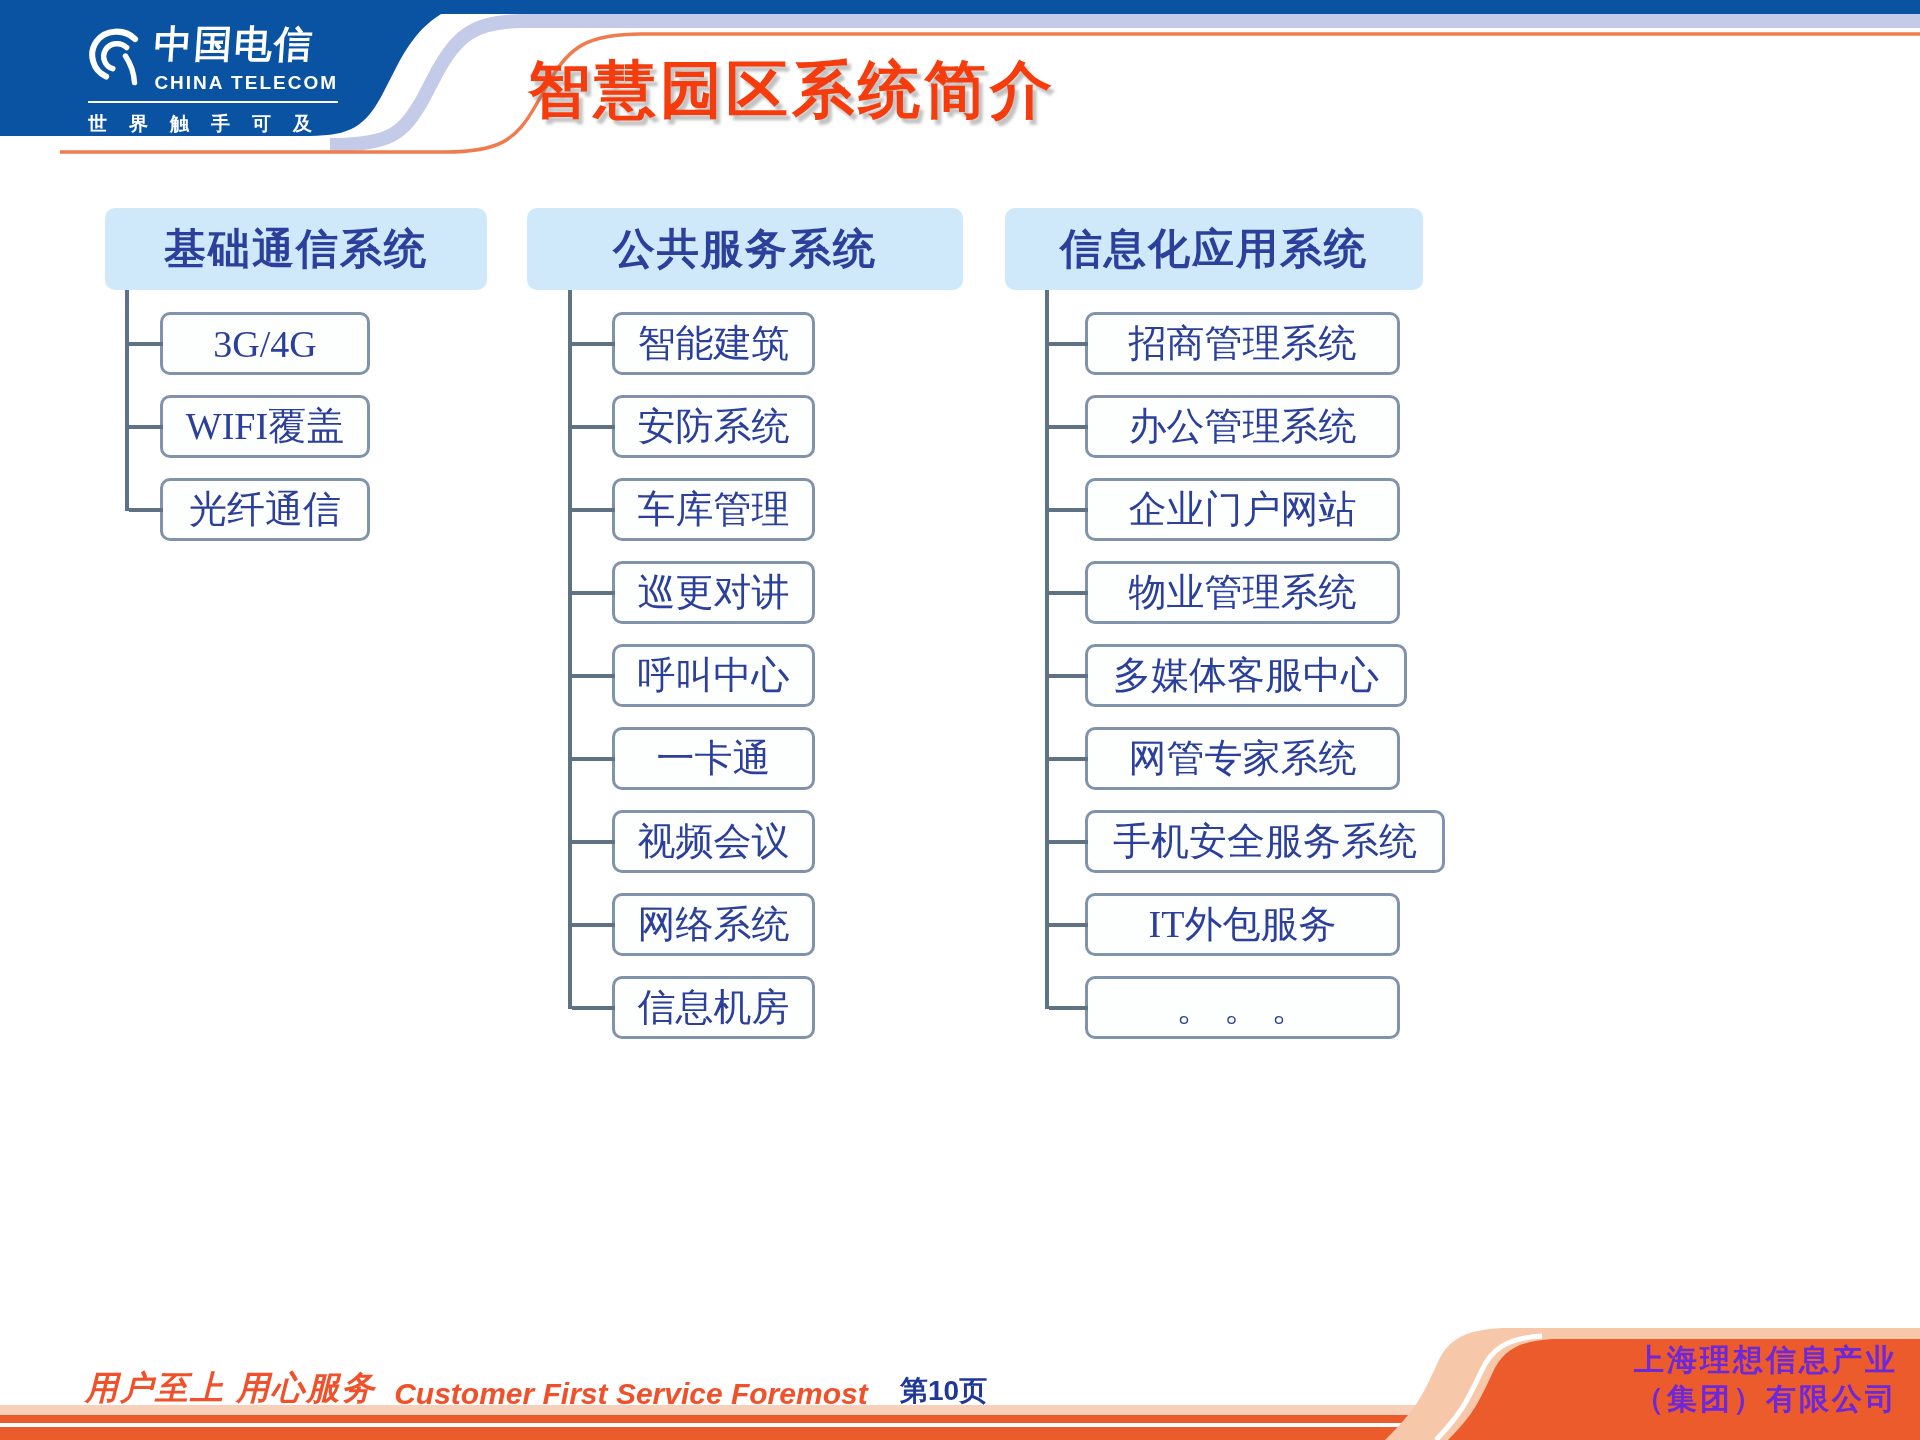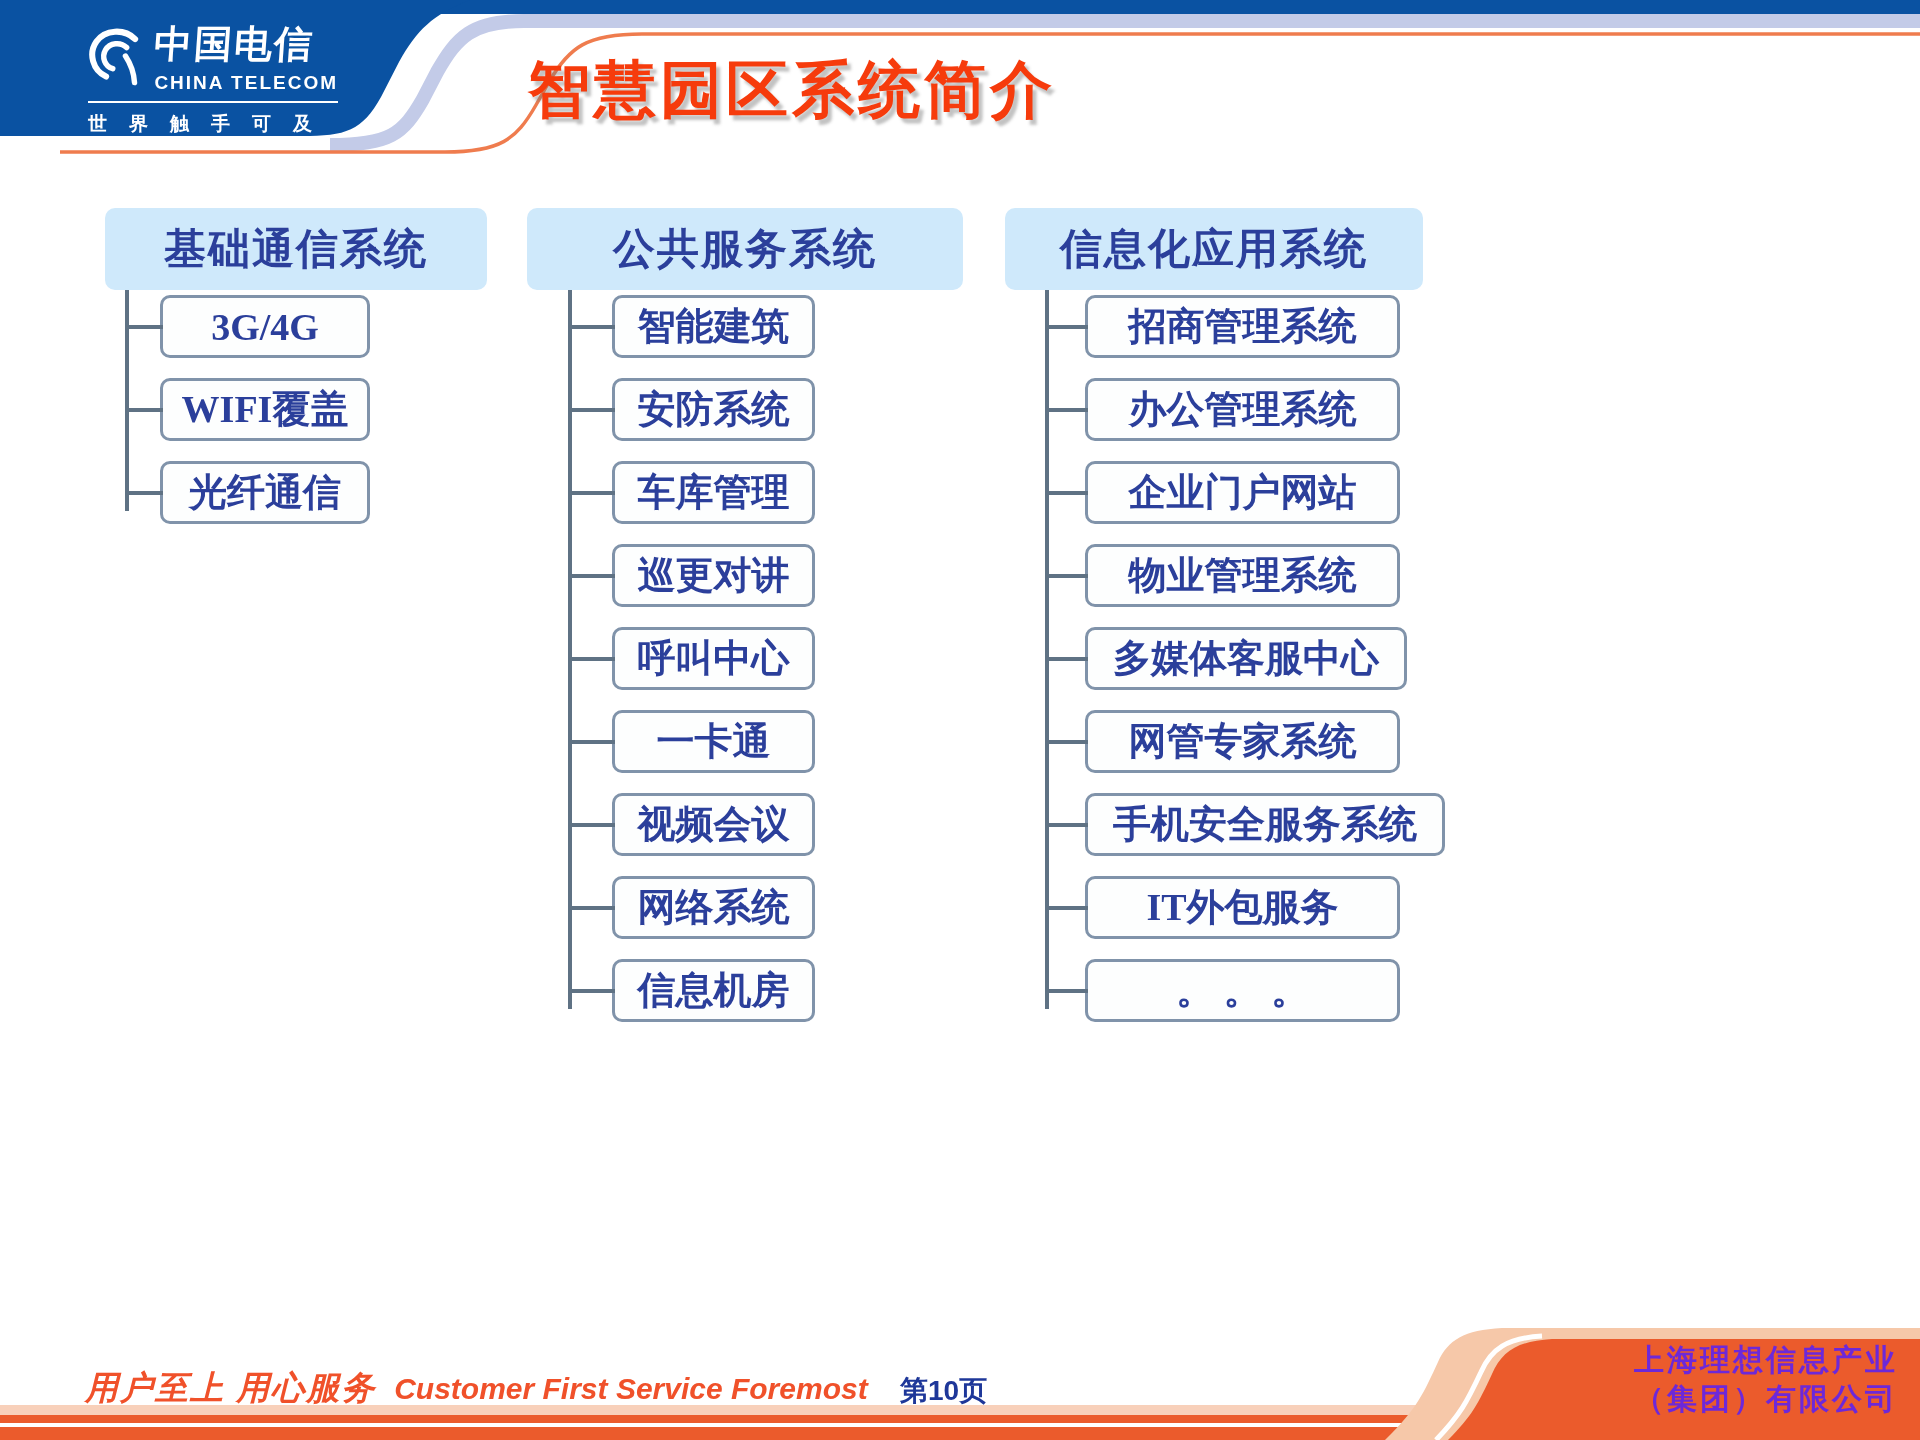--- a/index.html
+++ b/index.html
@@ -21,39 +21,39 @@
 
   
   .diagram{position:absolute;left:0;top:0;width:1920px;height:1310px;}
   .column{position:absolute;top:208px;}
   .col-1{left:105px;width:382px;}
   .col-2{left:527px;width:436px;}
   .col-3{left:1005px;width:418px;}
   .col-header{height:82px;background:#cfe9fb;border-radius:10px;display:flex;align-items:center;
               justify-content:center;font-family:"Liberation Serif",serif;font-size:42px;
               font-weight:700;color:#2b3f9b;letter-spacing:2px;}
-  .col-children{position:relative;padding-top:5px;font-weight:bold;}
+  .col-children{position:relative;padding-top:22px;}
   .vline{position:absolute;top:0;width:4px;background:#5f7284;}
   .col-1 .vline{left:20px;}
   .col-2 .vline{left:41px;}
   .col-3 .vline{left:40px;}
   .node{position:relative;height:63px;margin-bottom:20px;background:#fdfefe;border:3px solid #8093aa;
         border-radius:10px;box-sizing:border-box;display:flex;align-items:center;justify-content:center;
         font-family:"Liberation Serif",serif;font-size:38px;color:#2b3f9b;white-space:nowrap;}
   .node::before{content:"";position:absolute;top:calc(50% - 2px);height:4px;background:#5f7284;}
   .col-1 .node{margin-left:55px;width:210px;}
   .col-1 .node::before{left:-34px;width:34px;}
   .col-2 .node{margin-left:85px;width:203px;}
   .col-2 .node::before{left:-43px;width:43px;}
   .col-3 .node{margin-left:80px;min-width:315px;width:max-content;padding:0 25px;}
   .col-3 .node::before{left:-39px;width:39px;}
 
   
   .footer-deco{position:absolute;left:0;top:1310px;width:1920px;height:130px;display:block;z-index:1;}
-  .slogan{position:absolute;left:85px;top:1366px;display:flex;align-items:center;gap:18px;z-index:2;}
+  .slogan{position:absolute;left:85px;top:1366px;display:flex;align-items:flex-end;gap:18px;z-index:2;}
   .slogan-cn{font-size:33px;font-weight:700;font-style:italic;color:#f0512a;letter-spacing:2px;white-space:nowrap;}
   .slogan-en{font-size:30px;font-style:italic;font-weight:700;color:#f0512a;white-space:nowrap;}
   .page-num{position:absolute;left:900px;top:1372px;font-size:28px;font-weight:700;color:#1e3799;z-index:2;white-space:nowrap;}
   .company{position:absolute;right:22px;top:1340px;z-index:2;text-align:right;color:#6d28d9;
            font-size:30px;font-weight:700;line-height:39px;letter-spacing:3px;white-space:nowrap;}
 </style>
 </head>
 <body>
 
 <div class="slide">

